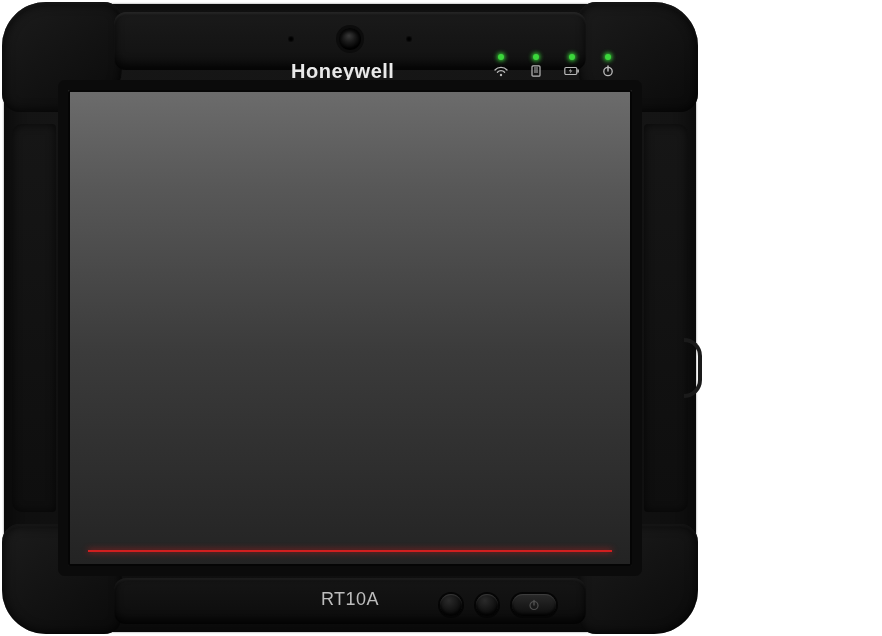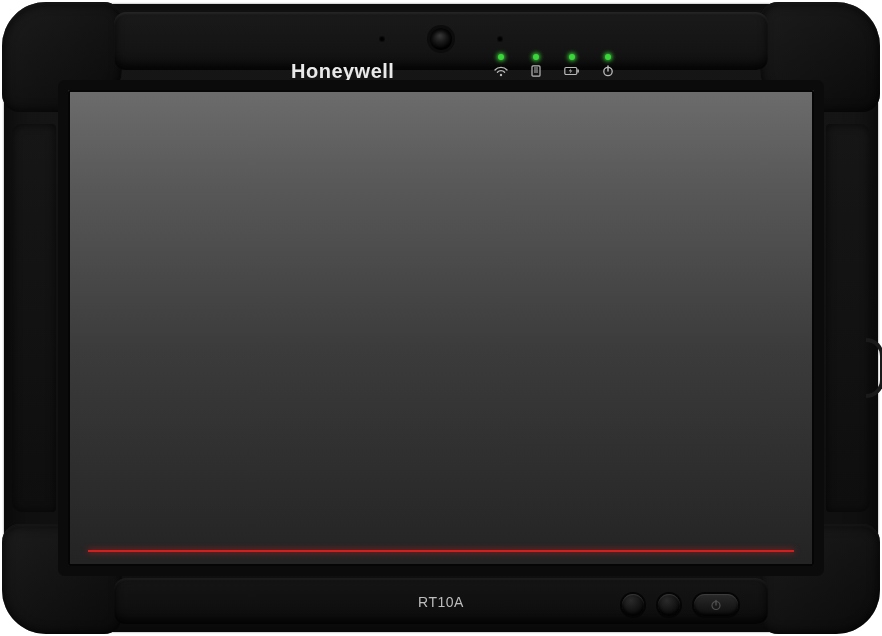--- a/index.html
+++ b/index.html
@@ -9,21 +9,21 @@
     background: #ffffff;
     font-family: Arial, Helvetica, sans-serif;
     position: relative;
     overflow: hidden;
   }
 
   .device {
     position: absolute;
     left: 4px;
     top: 4px;
-    width: 874px;
+    width: 692px;
     height: 628px;
     background: linear-gradient(180deg, #171717 0%, #121212 40%, #0f0f0f 100%);
     border-radius: 44px;
     box-shadow: inset 0 0 30px rgba(0,0,0,0.9), 0 0 2px rgba(0,0,0,0.6);
   }
 
   
   .bumper {
     position: absolute;
     width: 120px;
@@ -131,21 +131,21 @@
     height: 46px;
     background: linear-gradient(180deg, #151515, #0c0c0c);
     border-radius: 12px;
     box-shadow: inset 0 2px 2px rgba(60,60,60,0.25), inset 0 -4px 8px rgba(0,0,0,0.9);
   }
 
   .model {
     position: absolute;
     bottom: 22px; left: 50%; transform: translateX(-50%);
     color: #bdbdbd;
-    font-size: 14px;
+    font-size: 18px;
     letter-spacing: 0.5px;
   }
 
   .bottom-buttons {
     position: absolute;
     bottom: 16px;
     right: 140px;
     display: flex;
     gap: 14px;
     align-items: center;

